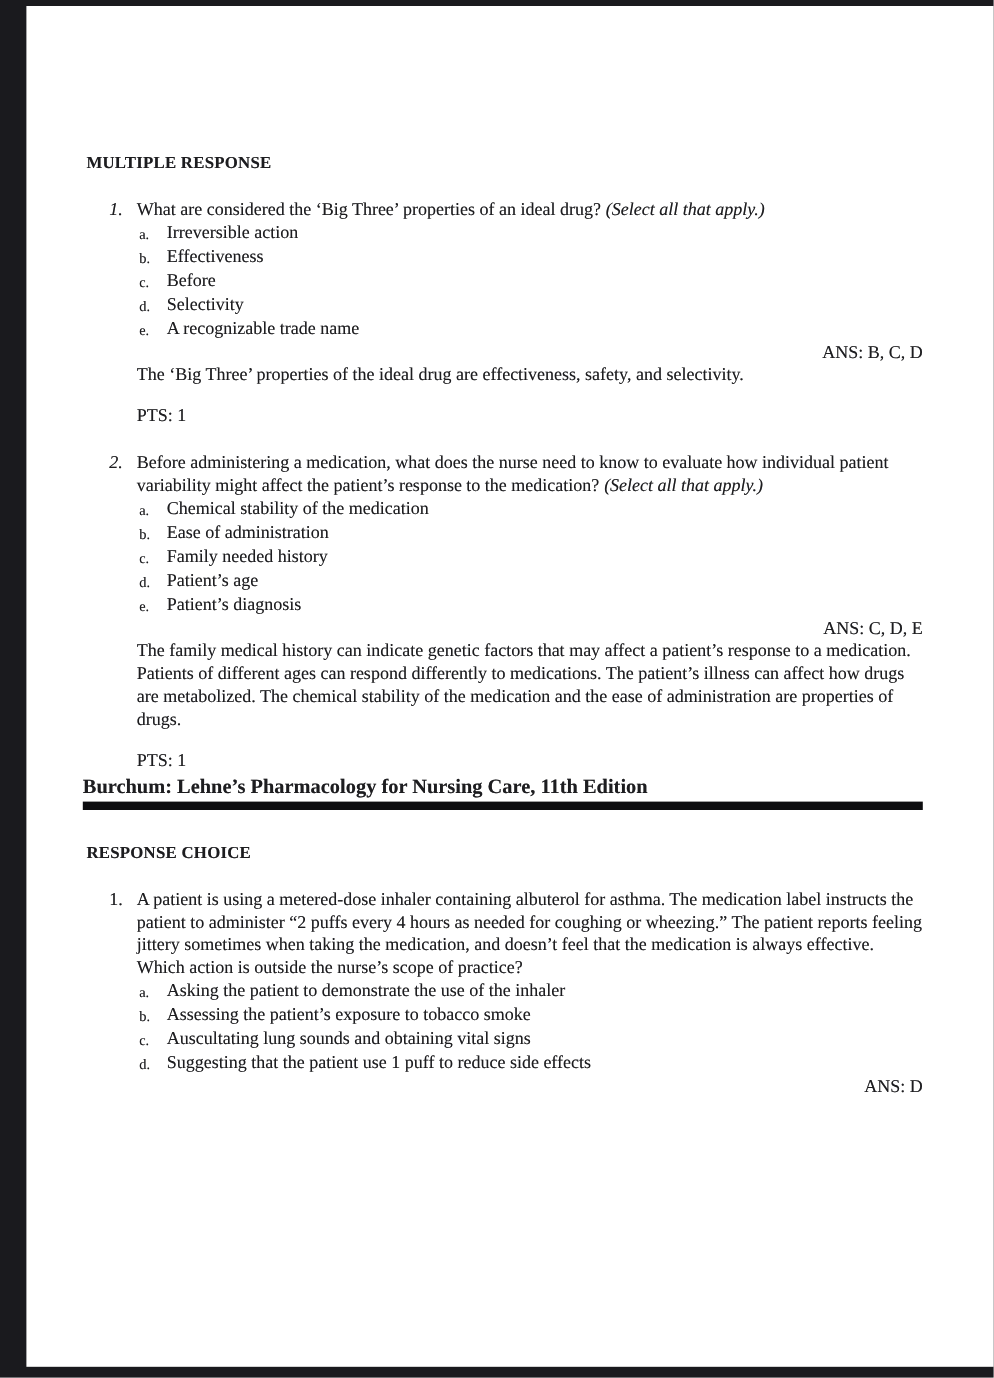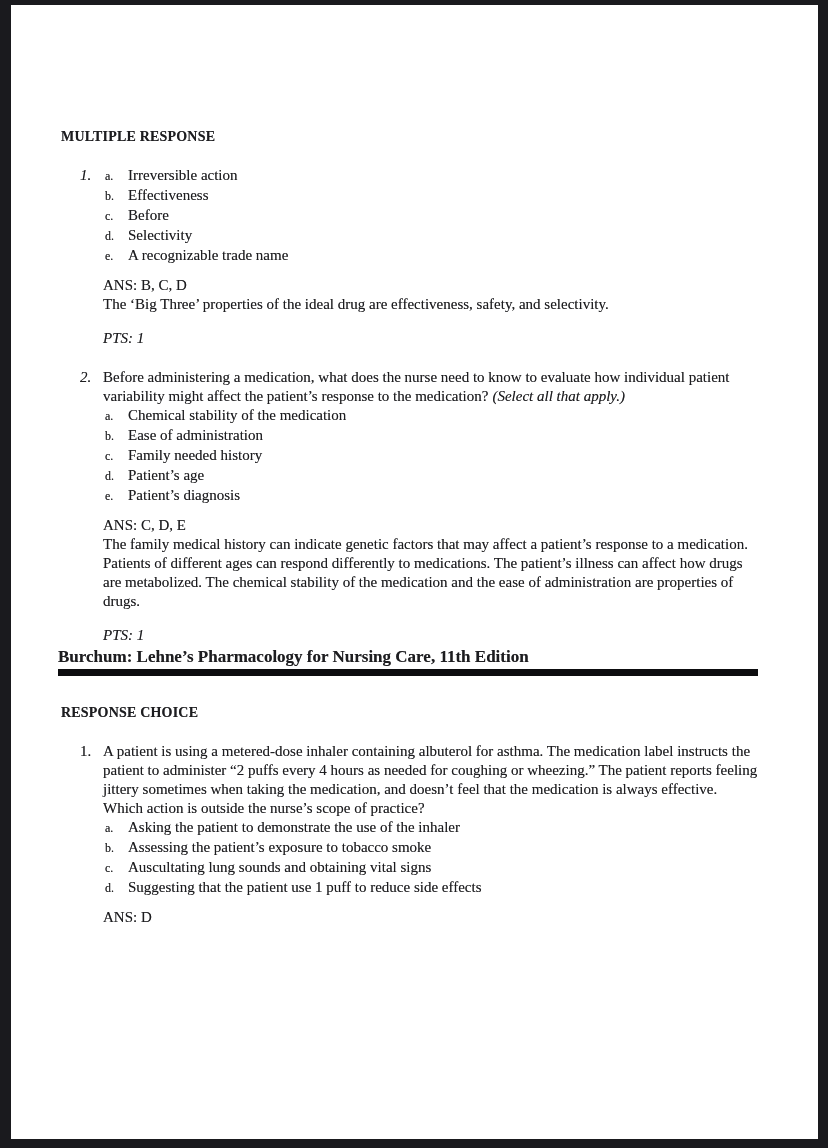--- a/index.html
+++ b/index.html
@@ -10,61 +10,62 @@
   }
   *{box-sizing:border-box;}
   html,body{margin:0;padding:0;}
   body{
     width:828px;height:1148px;position:relative;
     background:var(--frame);
     font-family:"Liberation Serif","DejaVu Serif",serif;
     color:var(--text);
   }
   .page{
-    position:absolute;left:11px;top:5px;width:807px;height:1134px;
+    position:absolute;left:22px;top:5px;width:807px;height:1134px;
     background:var(--page_bg);overflow:hidden;
   }
   .content{
     padding:122px 48px 0 49px;
     font-size:15px;line-height:19px;
     text-shadow:0 0 .5px rgba(0,0,0,.45);
   }
   .sec-heading{
     font-size:14px;font-weight:700;letter-spacing:.2px;margin-left:1px;
   }
   .question{display:flex;margin-top:20px;}
   .qnum{flex:0 0 43px;padding-left:20px;}
   .mr .qnum{font-style:italic;}
   .qbody{flex:1;max-width:655px;}
   .note{margin-left:4px;font-style:italic;}
   .opt{display:flex;margin-left:2px;}
   .ol{flex:0 0 23px;font-size:12px;line-height:19px;padding-top:1px;}
   .ot{flex:1;}
-  .ans{margin-top:10px;}
-  .pts{margin-top:15px;font-style:italic;}
+  .ans{text-align:right;}
+  .pts{margin-top:15px;}
   .chapter{margin-top:2px;margin-left:-2px;}
   .ch-title{font-size:17px;font-weight:700;line-height:20px;}
   .ch-sub{
     font-size:17px;font-weight:700;line-height:20px;
     text-decoration-thickness:2px;text-underline-offset:2px;
   }
   .divider{height:7px;width:700px;background:var(--divider);margin-top:2px;}
   .mc-heading{margin-top:27px;}
 </style>
 </head>
 <body>
 
 <div class="page">
   <div class="content">
 
     <div class="sec-heading">MULTIPLE RESPONSE</div>
 
     <div class="question mr">
       <div class="qnum">1.</div>
       <div class="qbody">
+        <div class="stem"><span>What are considered the ‘Big Three’ properties of an ideal drug?</span><span class="note">(Select all that apply.)</span></div>
         <div class="opts">
           <div class="opt">
             <span class="ol">a.</span>
             <span class="ot">Irreversible action</span>
           </div>
           <div class="opt">
             <span class="ol">b.</span>
             <span class="ot">Effectiveness</span>
           </div>
           <div class="opt">

